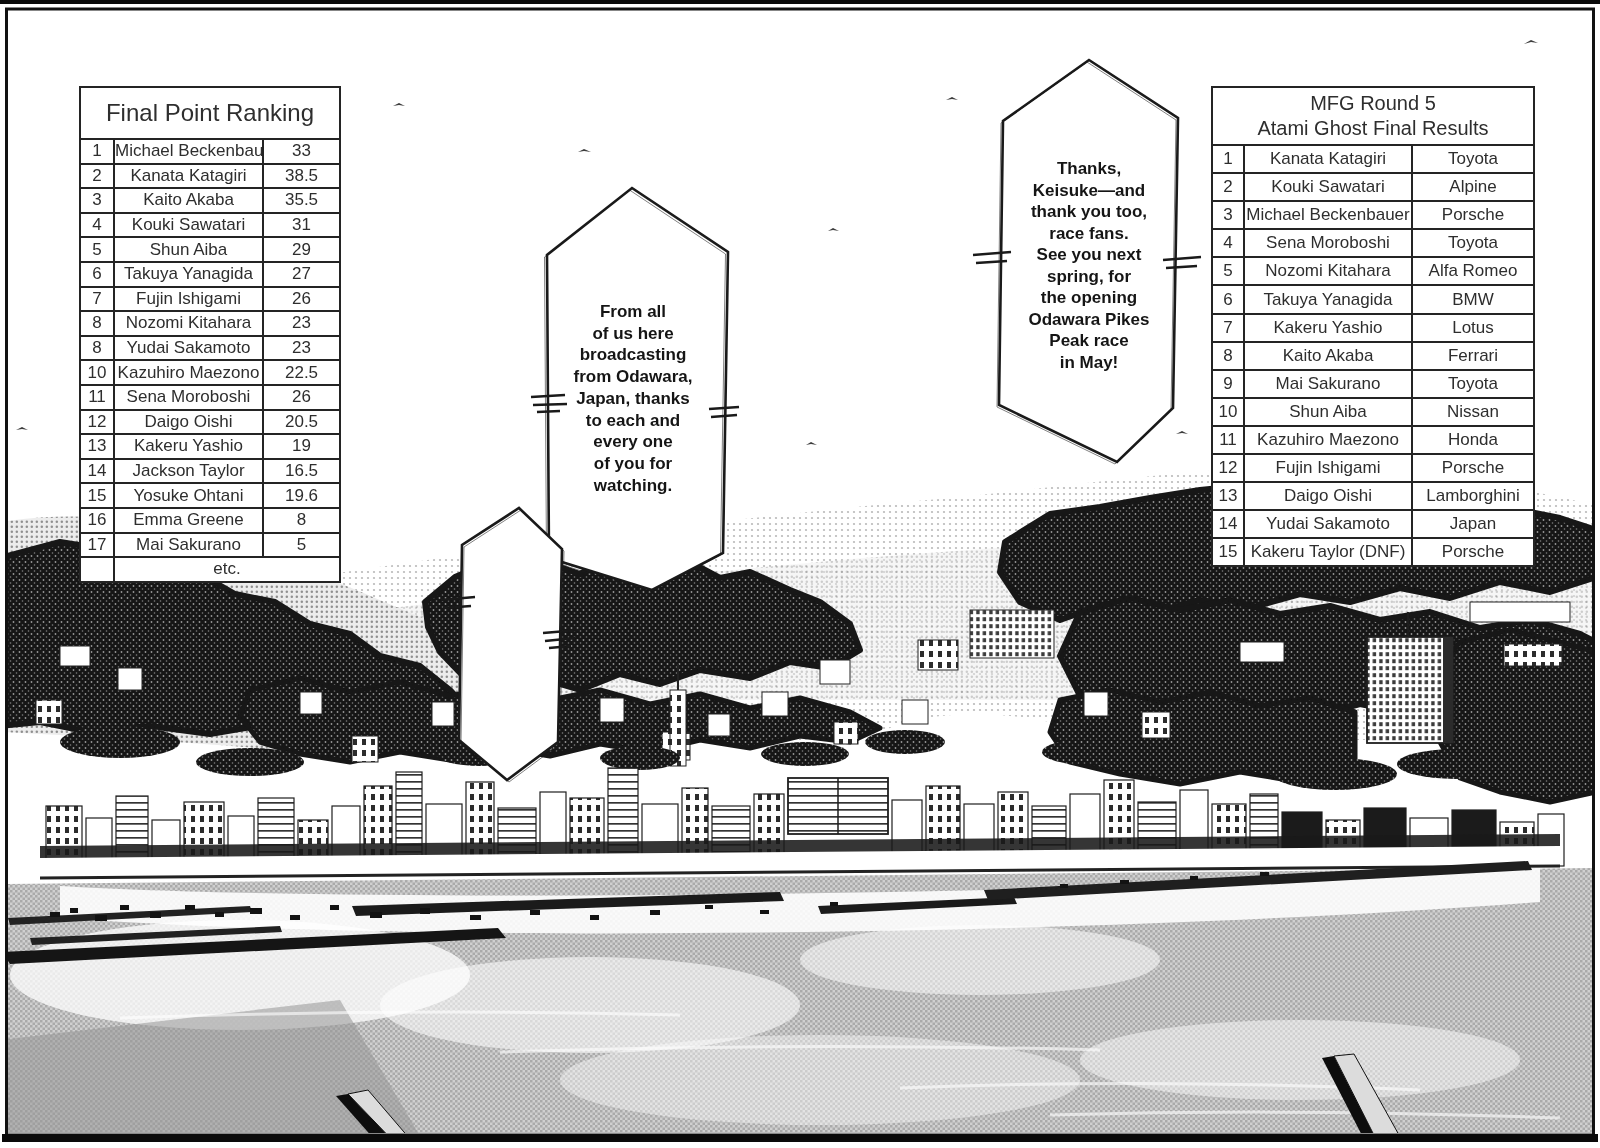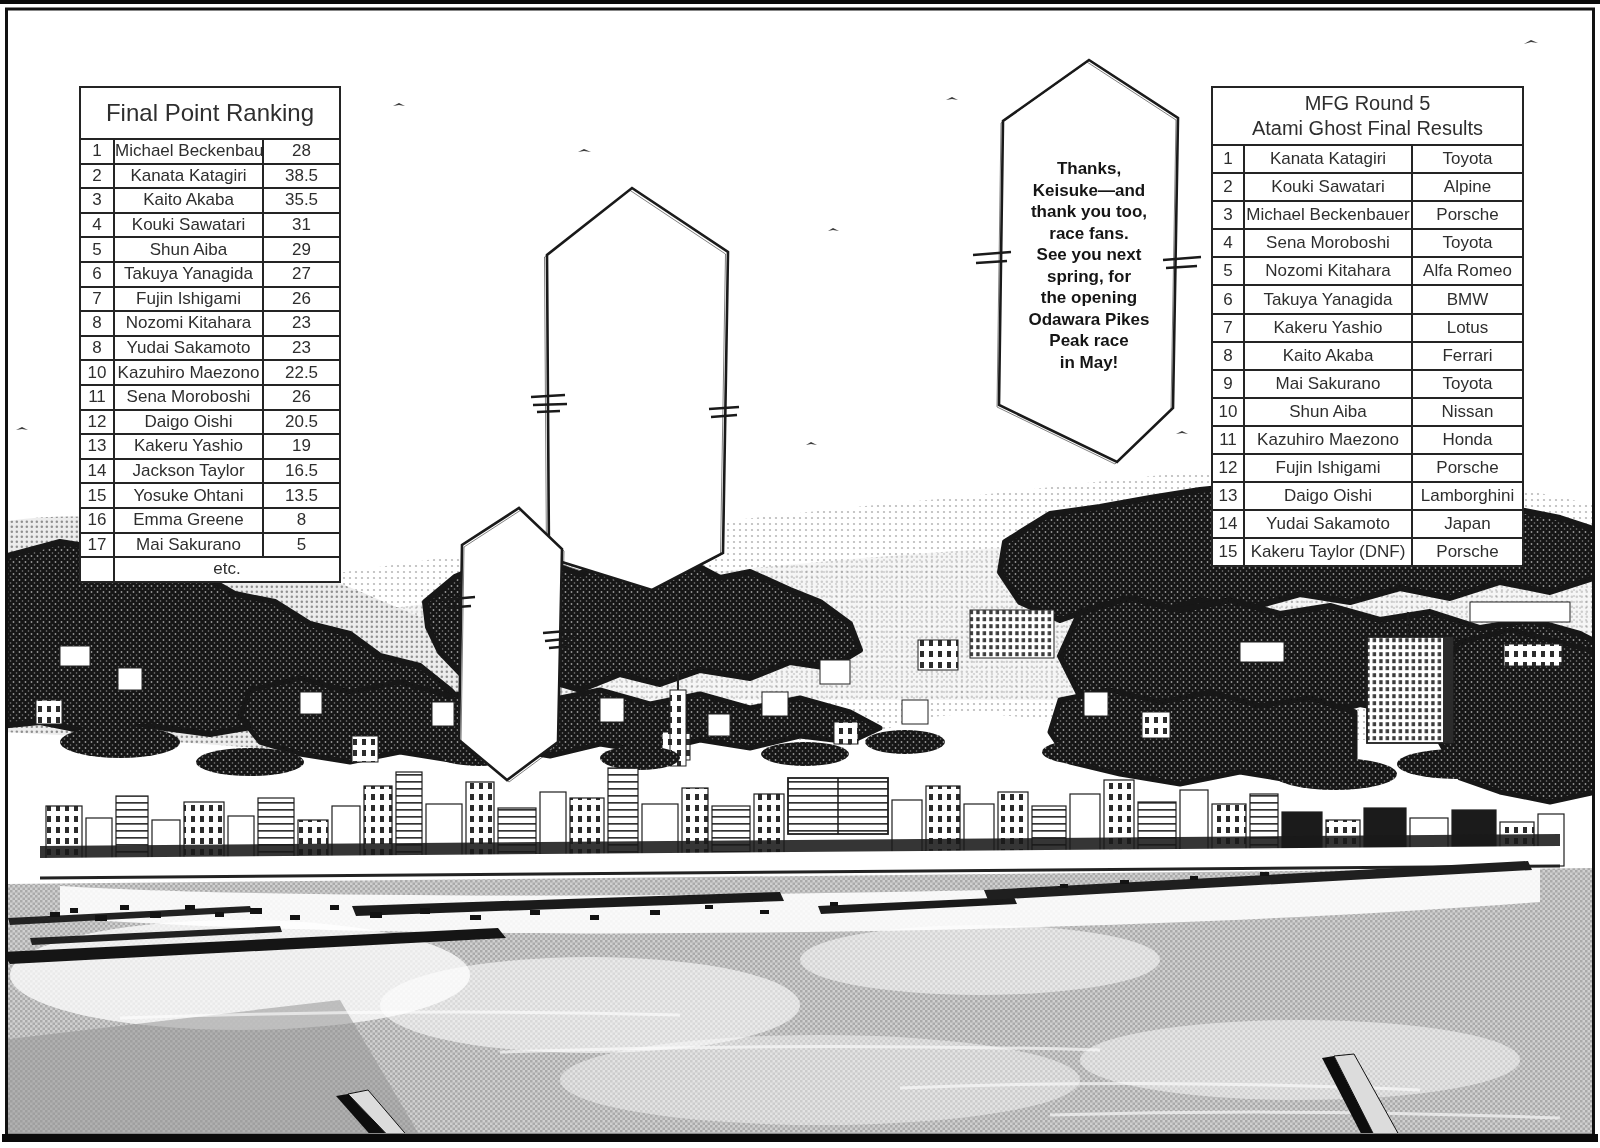--- a/index.html
+++ b/index.html
@@ -17,21 +17,21 @@
   .ltable th{font-size:24px;font-weight:400;height:50px;}
   .ltable td{font-size:17px;font-weight:400;height:22.6px;}
   .ltable .col-rank{width:34px;}
   .ltable .col-name{width:149px;}
   .ltable .col-score{width:77px;}
   .rtable{left:1211px;top:86px;width:311px;}
   .rtable th{font-size:20px;font-weight:400;height:56px;line-height:25px;border-radius:19px;}
   .rtable td{font-size:17px;font-weight:400;height:26.1px;}
   .rtable .col-rank{width:32px;}
   .rtable .col-name{width:168px;}
-  .rtable .col-score{width:111px;}
+  .rtable .col-score{width:122px;}
 
   
   .bubble-text{position:absolute;white-space:pre-line;text-align:center;color:#151515;
         font-family:Liberation Sans, sans-serif;font-weight:bold;}
   .bt-mid{left:538px;top:301px;width:190px;font-size:17px;line-height:21.7px;}
   .bt-left{left:420px;top:577px;width:180px;font-size:17.5px;line-height:20.5px;}
   .bt-right{left:989px;top:158px;width:200px;font-size:17px;line-height:21.5px;}
 </style>
 </head>
 <body>
@@ -312,21 +312,21 @@
         </colgroup>
     <thead>
       <tr>
         <th colspan="3">Final Point Ranking</th>
       </tr>
     </thead>
     <tbody>
           <tr>
             <td class="col-rank">1</td>
             <td class="col-name">Michael Beckenbauer</td>
-            <td class="col-score">28</td>
+            <td class="col-score">33</td>
           </tr>
           <tr>
             <td class="col-rank">2</td>
             <td class="col-name">Kanata Katagiri</td>
             <td class="col-score">38.5</td>
           </tr>
           <tr>
             <td class="col-rank">3</td>
             <td class="col-name">Kaito Akaba</td>
             <td class="col-score">35.5</td>
@@ -382,21 +382,21 @@
             <td class="col-score">19</td>
           </tr>
           <tr>
             <td class="col-rank">14</td>
             <td class="col-name">Jackson Taylor</td>
             <td class="col-score">16.5</td>
           </tr>
           <tr>
             <td class="col-rank">15</td>
             <td class="col-name">Yosuke Ohtani</td>
-            <td class="col-score">13.5</td>
+            <td class="col-score">19.6</td>
           </tr>
           <tr>
             <td class="col-rank">16</td>
             <td class="col-name">Emma Greene</td>
             <td class="col-score">8</td>
           </tr>
           <tr>
             <td class="col-rank">17</td>
             <td class="col-name">Mai Sakurano</td>
             <td class="col-score">5</td>
@@ -499,20 +499,29 @@
           </tr>
           <tr>
             <td class="col-rank">15</td>
             <td class="col-name">Kakeru Taylor (DNF)</td>
             <td class="col-score">Porsche</td>
           </tr>
         </tbody>
   </table>
 </div>
 
+<div class="bubble-text bt-mid">From all
+of us here
+broadcasting
+from Odawara,
+Japan, thanks
+to each and
+every one
+of you for
+watching.</div>
 <div class="bubble-text bt-right">Thanks,
 Keisuke—and
 thank you too,
 race fans.
 See you next
 spring, for
 the opening
 Odawara Pikes
 Peak race
 in May!</div>

